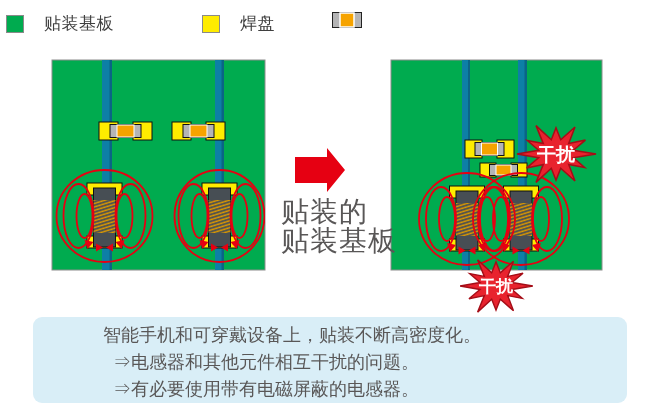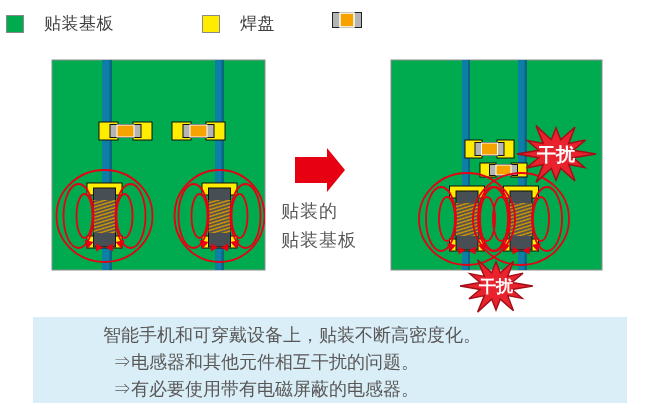--- a/index.html
+++ b/index.html
@@ -11,28 +11,28 @@
   .legend{position:absolute;left:0;top:0;width:653px;height:46px;}
   .lg-item{position:absolute;top:12px;display:flex;align-items:center;}
   .lg-label{font-size:17px;color:#3f3f3f;margin-left:20px;letter-spacing:0.5px;white-space:nowrap;}
   .sw{display:inline-block;width:18px;height:18px;border:1px solid #8a8a8a;box-sizing:border-box;}
   .sw-green{background:#00ab4f;}
   .sw-teal{background:#0d7fa6;}
   .sw-yellow{background:#ffec00;}
   
   .stage{position:absolute;left:0;top:0;width:653px;height:360px;}
   .arrow-caption{
-    position:absolute;left:281px;top:197px;font-size:18px;line-height:29px;
+    position:absolute;left:281px;top:197px;font-size:28px;line-height:29px;
     color:#595757;letter-spacing:1px;white-space:nowrap;
   }
   
   .note{
     position:absolute;left:33px;top:317px;width:594px;height:86px;
     background:#d9eef7;color:#595757;font-size:18px;line-height:27px;
-    box-sizing:border-box;padding-top:5px;
+    box-sizing:border-box;padding-top:5px;border-radius:9px;
   }
   .note-line{white-space:nowrap;}
   .note-line.l1{margin-left:70px;}
   .note-line.l2,.note-line.l3{margin-left:80px;}
 </style>
 </head>
 <body>
 
 <div class="legend">
   <div class="lg-item" style="left:6px">

